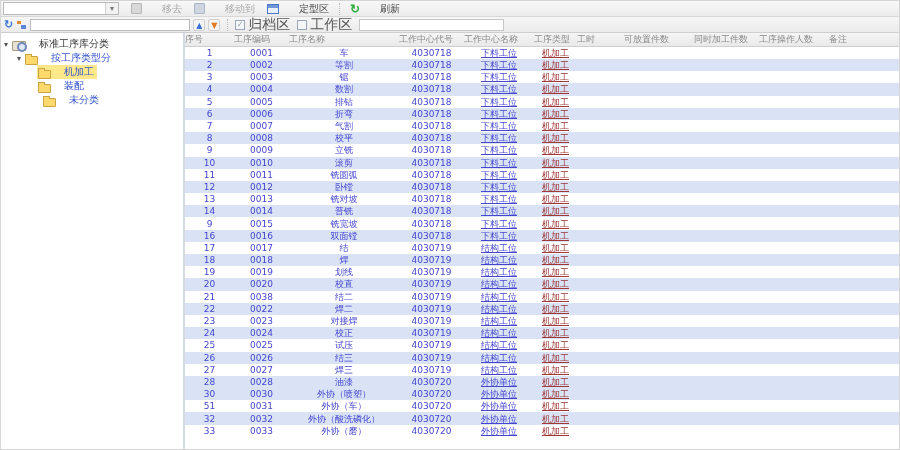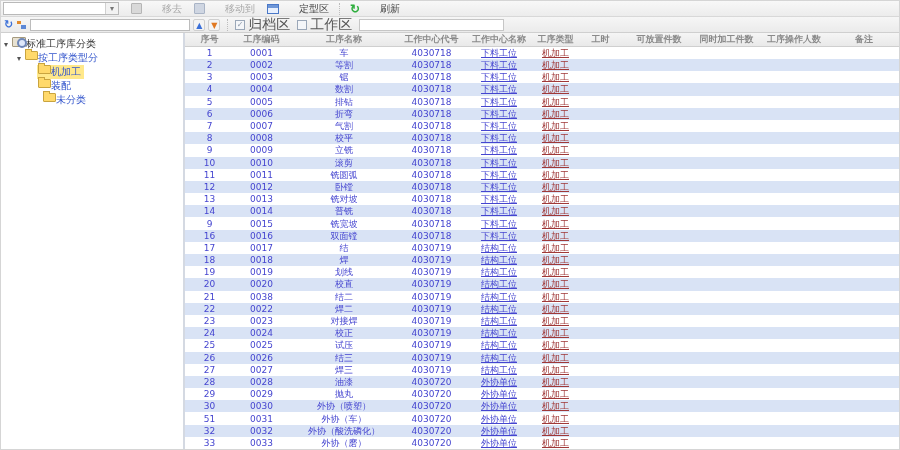--- a/index.html
+++ b/index.html
@@ -33,33 +33,33 @@
   .mini.dn { color:#e07820; }
   .chk { width:10px; height:10px; border:1px solid #9aa7b8; background:#f4f6f9; display:inline-flex; align-items:center; justify-content:center; font-size:8px; color:#8b97a8; }
   .chk-lbl { font-size:14px; color:#555; margin-right:4px; }
   .flt-input2 { width:145px; height:12px; background:#fff; border:1px solid #c6c6c6; font-size:9px; padding:0 2px; }
 
   
   .main { flex:1; display:flex; min-height:0; }
   .sidebar { width:184px; flex:0 0 184px; border-right:2px solid #d4d9e2; background:#fff; padding-top:4px; overflow:hidden; }
   .tree-row { height:14px; display:flex; align-items:center; font-size:10px; white-space:nowrap; }
   .tree-row .tw { width:10px; color:#555; font-size:8px; text-align:center; flex:0 0 10px; }
-  .tree-row .hl { display:flex; align-items:flex-start; gap:0; padding:0 3px 0 1px; height:14px; }
+  .tree-row .hl { display:flex; align-items:flex-end; gap:13px; padding:0 3px 0 1px; height:14px; }
   .tree-row.sel .hl { background:#ffe88a; }
   .tree-lbl { color:#3355cc; }
   .tree-row.root .tree-lbl { color:#333; }
   .folder { width:13px; height:9px; background:#ffd96b; border:1px solid #c9a43f; border-radius:1px; position:relative; display:inline-block; flex:0 0 13px; }
   .folder::before { content:''; position:absolute; top:-3px; left:-1px; width:5px; height:2px; background:#ffd96b; border:1px solid #c9a43f; border-bottom:none; }
   .rootico { width:14px; height:10px; background:#e8e2d2; border:1px solid #a59a7f; border-radius:1px; position:relative; display:inline-block; flex:0 0 14px; }
   .rootico::after { content:''; position:absolute; right:-2px; bottom:-2px; width:6px; height:6px; border:2px solid #6f87b8; border-radius:50%; background:#dfe8fa; }
 
   
   .grid-wrap { flex:1; overflow:hidden; background:#fff; }
   table { border-collapse:collapse; table-layout:fixed; width:714px; }
-  th { height:13px; background:linear-gradient(#f5f5f5,#e9e9e9); border-bottom:1px solid #cfcfcf; font-weight:bold; color:#8a8a8a; font-size:9px; text-align:center; overflow:hidden; white-space:nowrap; }
+  th { height:13px; background:linear-gradient(#f5f5f5,#e9e9e9); border-bottom:1px solid #cfcfcf; font-weight:normal; color:#8a8a8a; font-size:9px; text-align:left; overflow:hidden; white-space:nowrap; }
   td { height:12.2px; font-size:9px; text-align:center; color:#4545d0; overflow:hidden; white-space:nowrap; line-height:12px; }
   tr.alt td { background:#d9e3f5; }
   td.lnk { text-decoration:underline; }
   td.typ { color:#a03838; text-decoration:underline; }
   td.emp { color:transparent; }
 </style>
 </head>
 <body>
 
 <div class="app">
@@ -528,33 +528,20 @@
               <td>油漆</td>
               <td>4030720</td>
               <td class="lnk">外协单位</td>
               <td class="typ">机加工</td>
               <td class="emp"></td>
               <td class="emp"></td>
               <td class="emp"></td>
               <td class="emp"></td>
               <td class="emp"></td>
             </tr>
-            <tr class="">
-              <td>29</td>
-              <td>0029</td>
-              <td>抛丸</td>
-              <td>4030720</td>
-              <td class="lnk">外协单位</td>
-              <td class="typ">机加工</td>
-              <td class="emp"></td>
-              <td class="emp"></td>
-              <td class="emp"></td>
-              <td class="emp"></td>
-              <td class="emp"></td>
-            </tr>
             <tr class="alt">
               <td>30</td>
               <td>0030</td>
               <td>外协（喷塑）</td>
               <td>4030720</td>
               <td class="lnk">外协单位</td>
               <td class="typ">机加工</td>
               <td class="emp"></td>
               <td class="emp"></td>
               <td class="emp"></td>

